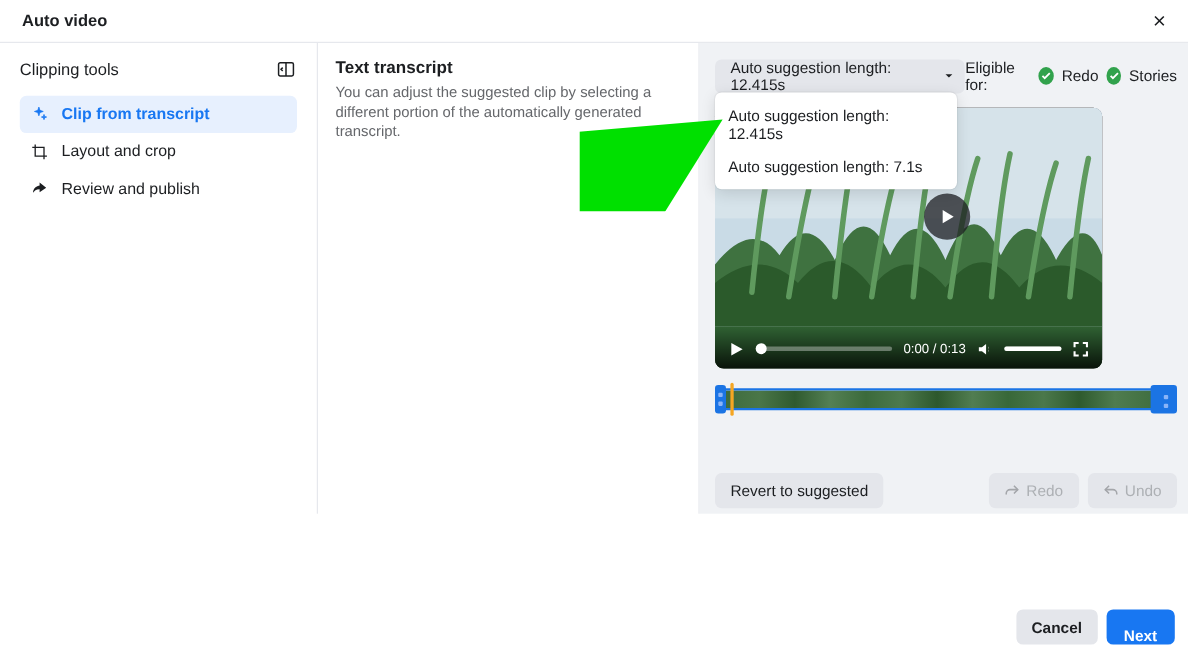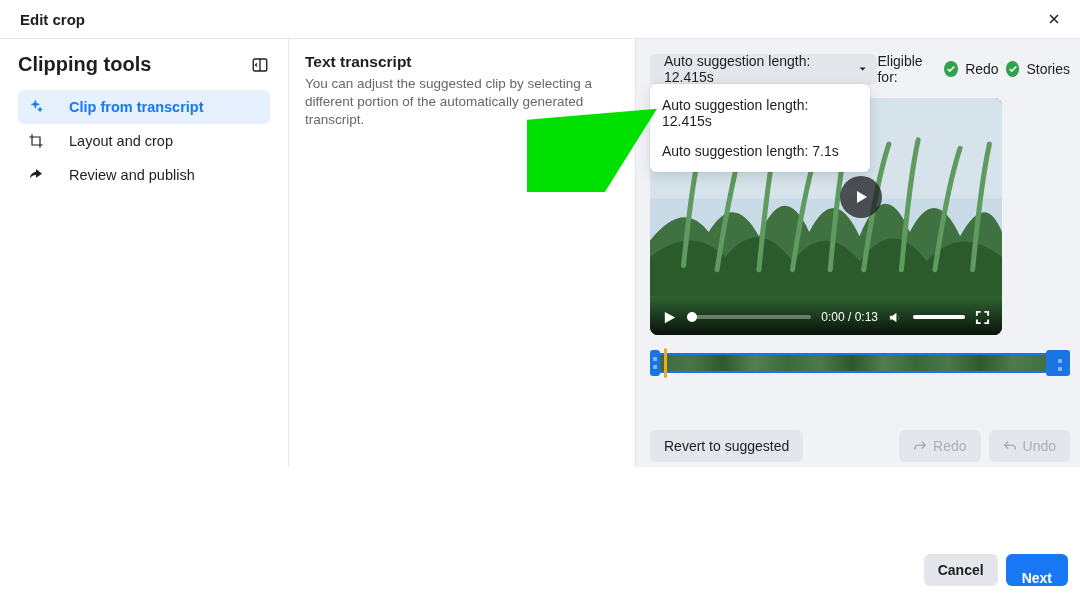--- a/index.html
+++ b/index.html
@@ -29,26 +29,26 @@
   }
   .sidebar {
     width: 289px;
     padding: 14px 18px;
     border-right: 1px solid #e4e6eb;
   }
   .sidebar-top {
     display:flex; align-items:center; justify-content:space-between;
     margin-bottom: 14px;
   }
-  .sidebar-title { font-weight: 700; font-size: 20px; }
+  .sidebar-title { font-weight: 400; font-size: 15px; }
   .panel-toggle { width:20px; height:20px; display:flex; align-items:center; justify-content:center; }
   .panel-toggle svg { width:18px; height:18px; }
 
   .sidebar-item {
-    display:flex; align-items:center; gap:25px;
+    display:flex; align-items:center; gap:12px;
     height: 34px;
     padding: 0 10px;
     border-radius: 6px;
     cursor:pointer;
   }
   .sidebar-item.active {
     background: #e7f0fe;
     color: #1877f2;
     font-weight: 700;
   }
@@ -204,21 +204,21 @@
     position:absolute;
     left: 527px; top: 102px;
     z-index: 25;
     pointer-events:none;
   }
 </style>
 </head>
 <body>
 
 <div class="header">
-  <div class="header-title">Edit crop</div>
+  <div class="header-title">Auto video</div>
   <div class="close-btn">
     <svg viewBox="0 0 24 24" fill="none" stroke="#1c1e21" stroke-width="2.2">
         <path d="M6 6l12 12M18 6L6 18"></path>
       </svg>
   </div>
 </div>
 
 <div class="main">
   <div class="sidebar">
     <div class="sidebar-top">

